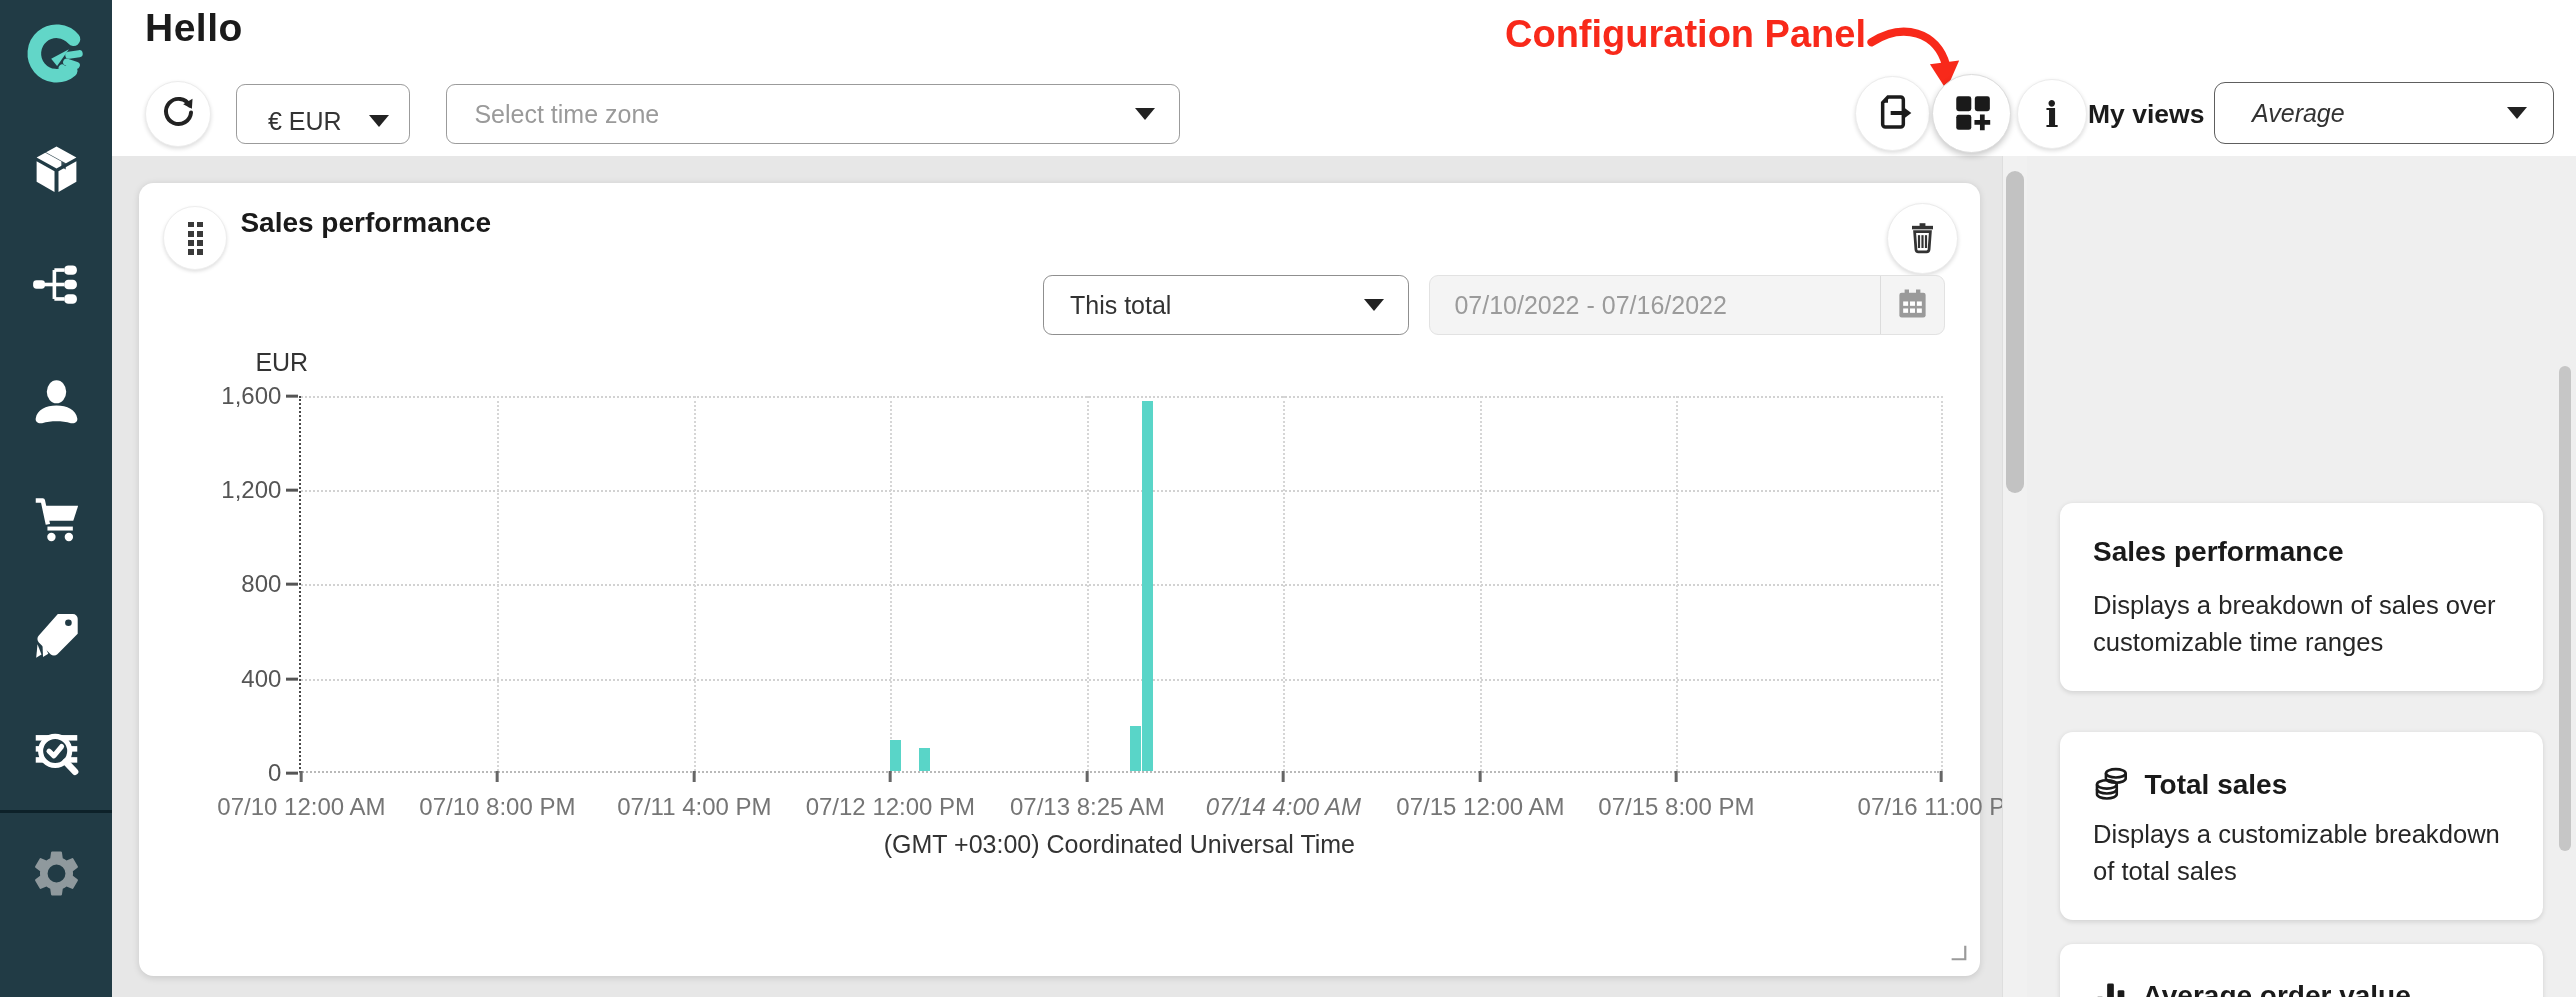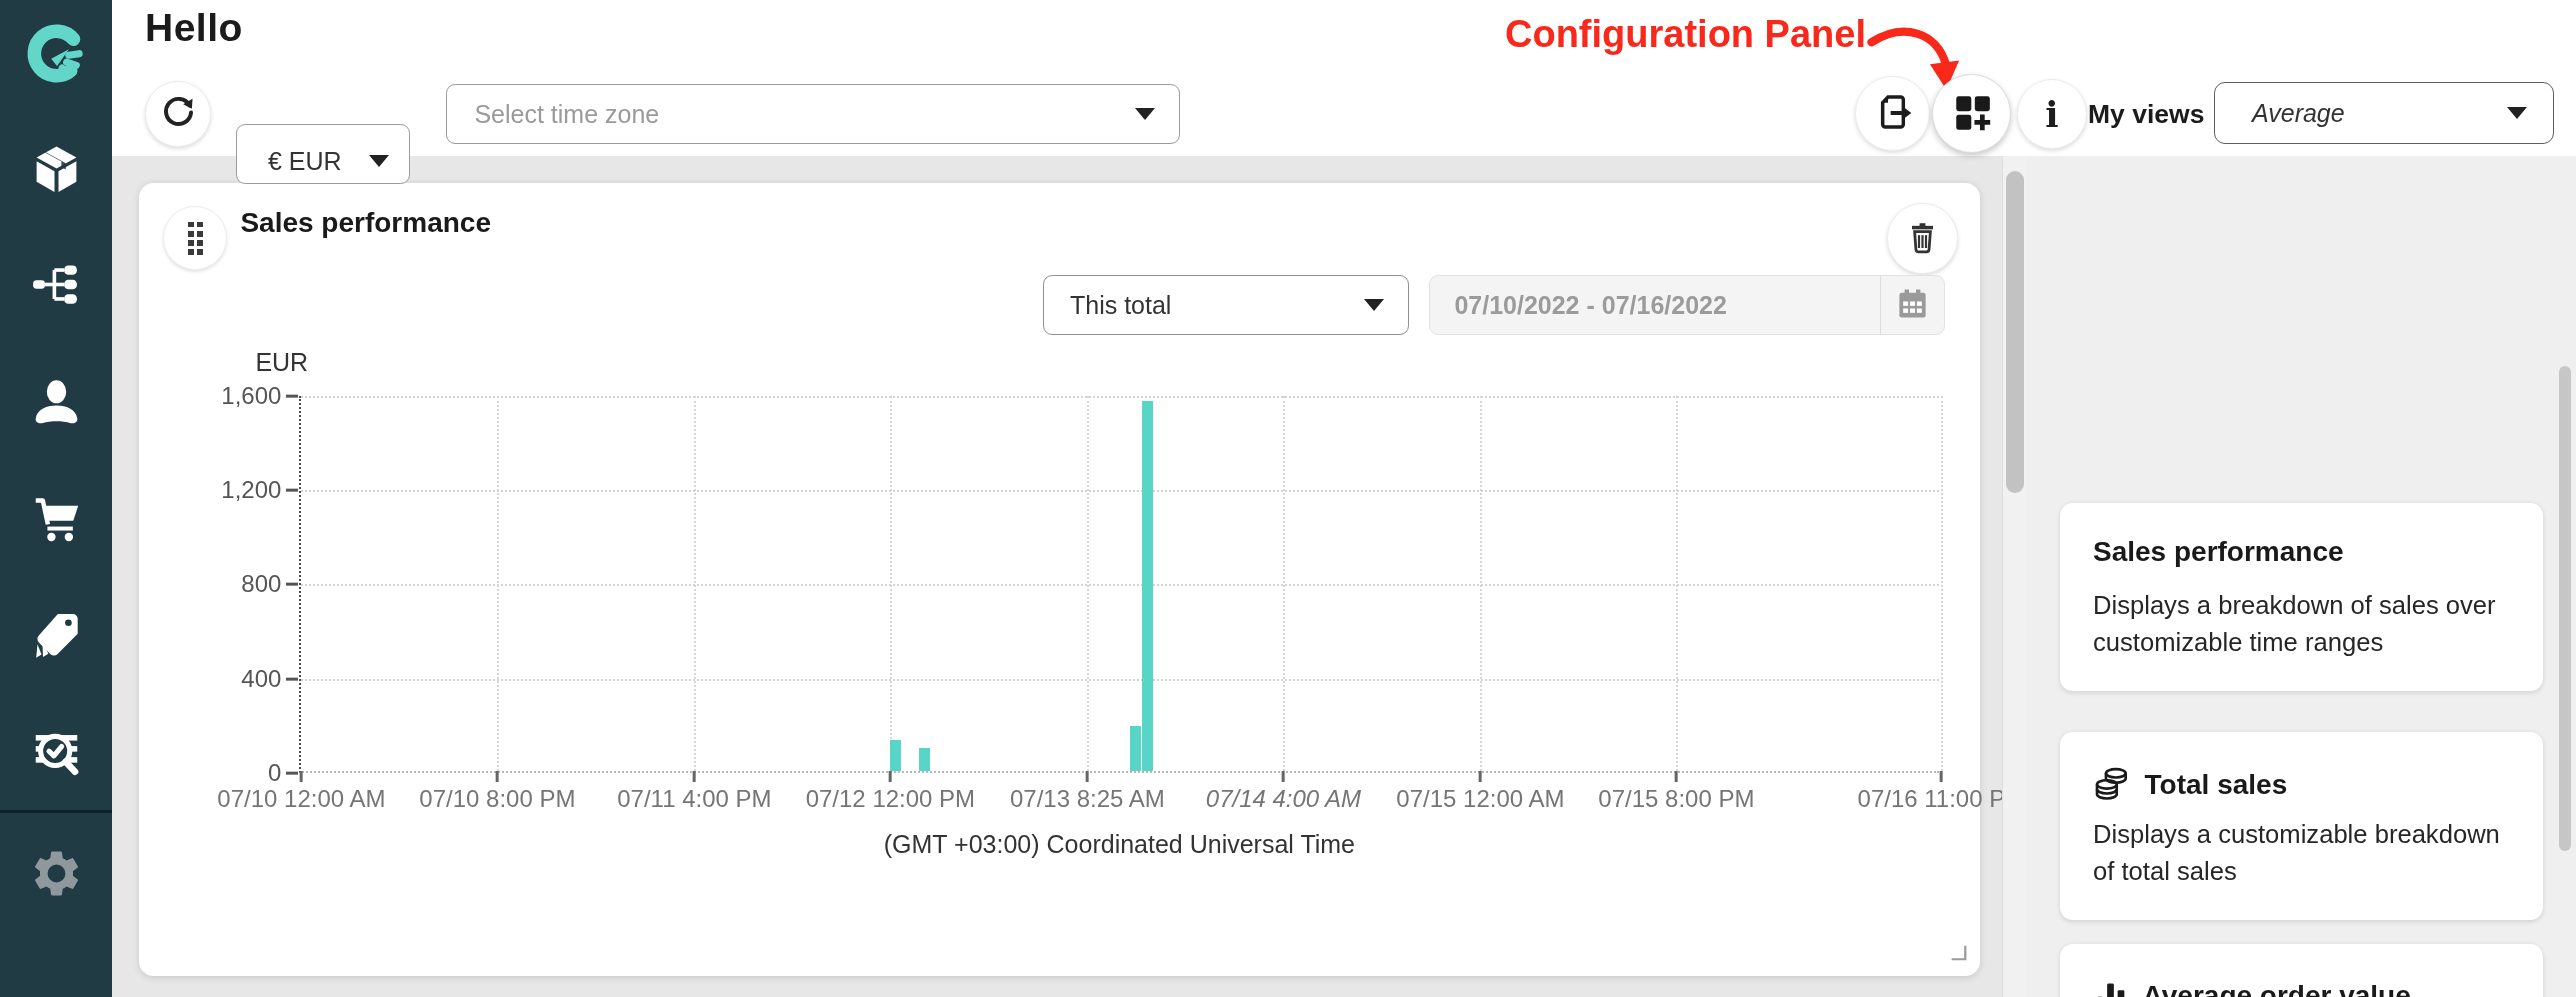--- a/index.html
+++ b/index.html
@@ -26,31 +26,31 @@
   
   .main { position:absolute; left:112px; top:156px; width:1890px; height:842px; background:#e7e7e7; }
   .widget { position:absolute; left:27.4px; top:27.4px; width:1841px; height:793px; background:#fff; border-radius:14.6px; box-shadow:0 1.8px 7.3px rgba(0,0,0,.13); }
   .drag-handle { position:absolute; left:24px; top:23px; width:64px; height:64px; border-radius:50%; background:#fff; border:1.8px solid #eee; box-shadow:0 1.8px 3.7px rgba(0,0,0,.12); display:flex; align-items:center; justify-content:center; cursor:grab; }
   .dots { display:grid; grid-template-columns:5.5px 5.5px; grid-template-rows:repeat(4,5.5px); gap:3.7px; }
   .dots i { background:#3a3a3a; }
   .widget-title { position:absolute; left:101px; top:24px; font-size:28px; font-weight:bold; color:#1a1a1a; }
   .trash-btn { left:1748px; top:20px; width:71px; height:71px; }
   .tw-select { left:904px; top:92px; width:366px; height:60px; border-radius:9.1px; padding:0 24px 0 25.6px; border-color:#8f8f8f; }
   .date-field { position:absolute; left:1290px; top:92px; width:516px; height:60px; background:#f4f4f4; border:1.8px solid #e2e2e2; border-radius:9.1px; display:flex; align-items:center; }
-  .date-text { font-size:25px; color:#9b9b9b; padding-left:24px; flex:1;font-weight:bold; }
+  .date-text { font-size:25px; color:#9b9b9b; padding-left:24px; flex:1; }
   .date-icon-seg { width:64px; height:100%; border-left:1.8px solid #dcdcdc; display:flex; align-items:center; justify-content:center; cursor:pointer; }
 
   
   .plot { position:absolute; left:160px; top:213px; width:1640px; height:377px; border-left:2.7px dotted #4a4a4a; border-bottom:2.7px dotted #b9b9b9; }
   .hgrid { position:absolute; left:0; width:100%; height:0; border-top:2.7px dotted #d2d2d2; }
   .vgrid { position:absolute; top:0; height:100%; width:0; border-left:2.7px dotted #d6d6d6; }
   .ylab { position:absolute; right:100%; width:110px; margin-right:20px; text-align:right; font-size:24px; color:#555; transform:translateY(-50%); }
   .ydash { position:absolute; right:100%; width:12px; height:2.7px; background:#555; margin-right:3.7px; transform:translateY(-50%); }
   .xtickmark { position:absolute; top:100%; width:2.7px; height:11px; background:#666; transform:translateX(-50%); }
-  .xlab { position:absolute; top:100%; margin-top:14px; width:293px; text-align:center; font-size:24px; color:#757575; transform:translateX(-50%); white-space:nowrap; }
+  .xlab { position:absolute; top:100%; margin-top:22px; width:293px; text-align:center; font-size:24px; color:#757575; transform:translateX(-50%); white-space:nowrap; }
   .bar { position:absolute; bottom:0; width:11px; }
   .eur-label { position:absolute; left:-46px; top:-48px; font-size:25px; color:#333; }
   .chart-caption { position:absolute; left:160px; top:647px; width:1640px; text-align:center; font-size:25px; color:#333; }
   .resize-corner { position:absolute; right:12.8px; bottom:11px; cursor:nwse-resize; }
 
   
   .main-scroll { position:absolute; left:2002px; top:156px; width:25.6px; height:842px; background:#f1f1f1; border-left:0.9px solid #dedede; border-right:0.9px solid #dedede; }
   .main-scroll .thumb { position:absolute; left:2.7px; top:14.6px; width:18.3px; height:322px; background:#c2c2c2; border-radius:9.1px; cursor:pointer; }
 
   
@@ -184,21 +184,21 @@
 
     <div class="circle-btn" style="left:33px; top:81px; width:66px; height:66px;">
       <span>
         <svg width="35" height="35" viewBox="0 0 24 24">
           <path d="M19.6 7.2 A8.6 8.6 0 1 0 20.6 12" fill="none" stroke="#222" stroke-width="2.7" stroke-linecap="round"></path>
           <path d="M21.6 2.6 L21.2 9.4 L15.2 6.4 Z" fill="#222"></path>
         </svg>
       </span>
     </div>
 
-    <div class="select-box" style="left:124px; top:84px; width:174px; height:60px; padding:14px 20px 0 31px;margin-top:40px;">
+    <div class="select-box" style="left:124px; top:84px; width:174px; height:60px; padding:14px 20px 0 31px;">
       <span>€ EUR</span>
       <span class="caret"></span>
     </div>
 
     <div class="select-box" style="left:334px; top:84px; width:734px; height:60px; padding:0 24px 0 27.4px; color:#9a9a9a;">
       <span>Select time zone</span>
       <span class="caret"></span>
     </div>
 
     <div class="annotation-text">Configuration Panel</div>

